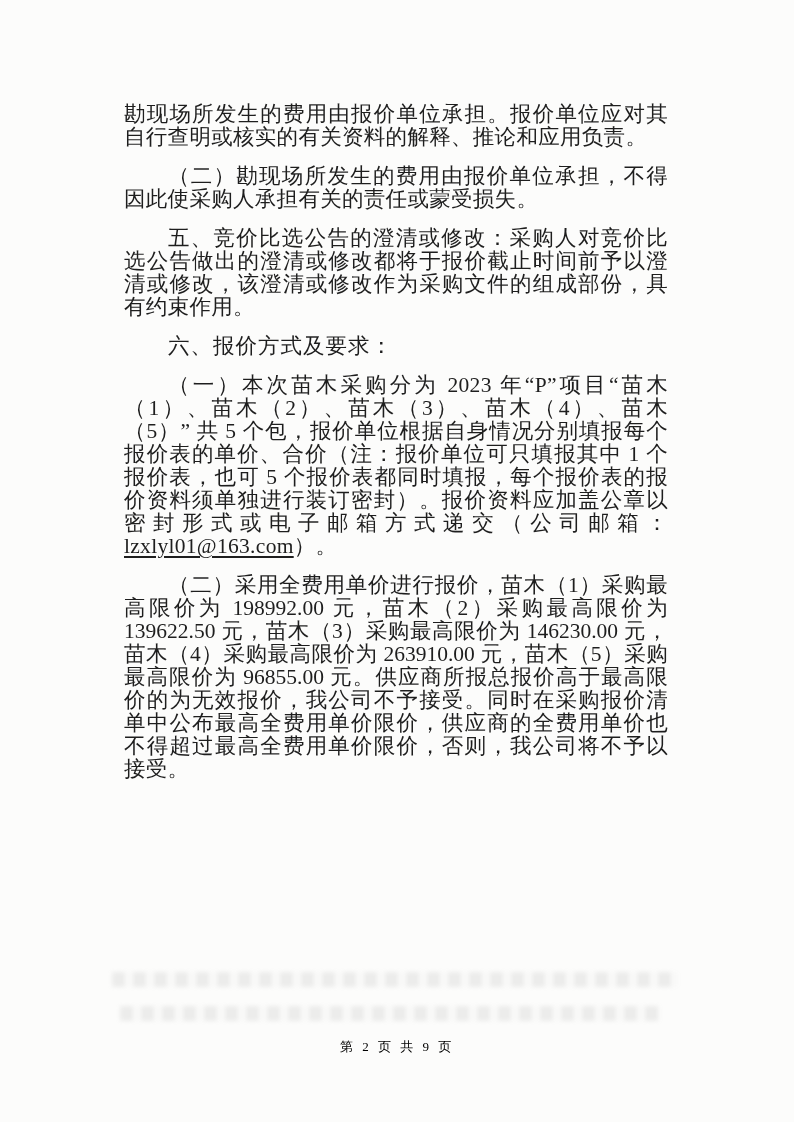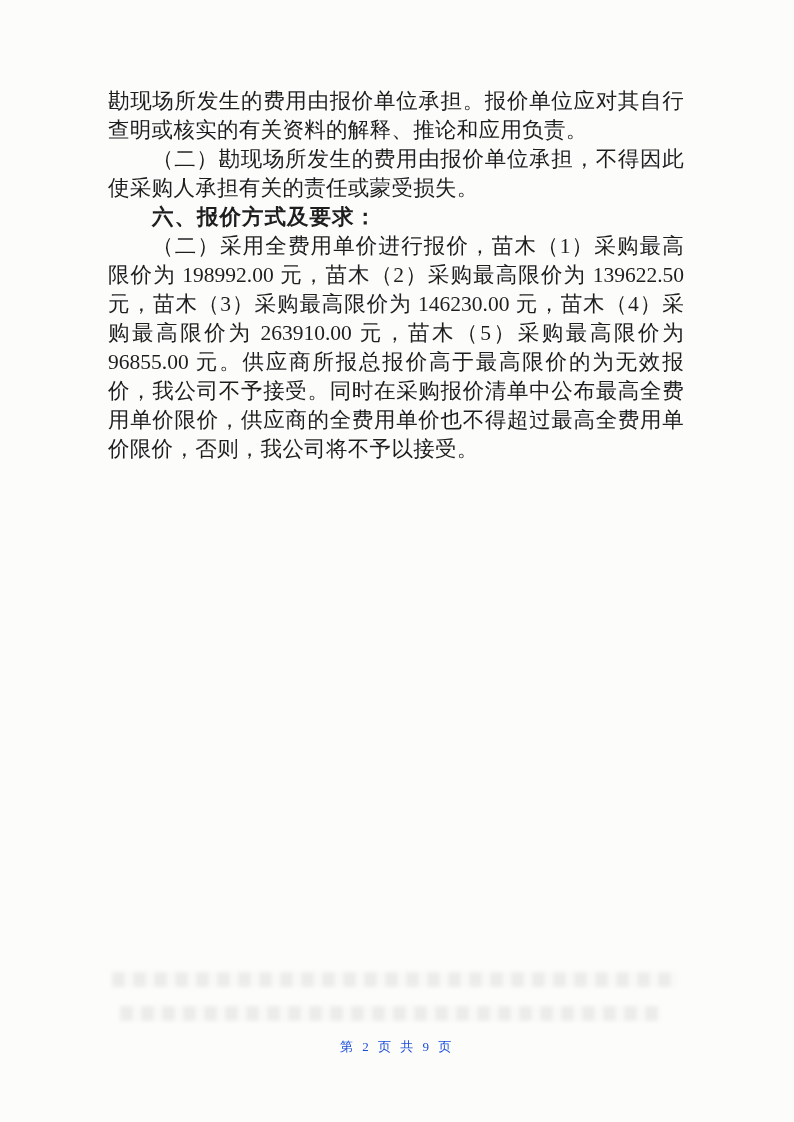--- a/index.html
+++ b/index.html
@@ -15,33 +15,33 @@
   }
 
   .page-body {
     position: absolute;
     left: 108px;
     top: 87px;
     width: 576px;
   }
 
   .para {
-    margin: 0;
+    margin: 16px;
     font-size: 21.5px;
-    line-height: 29px;
+    line-height: 23px;
     text-align: justify;
     text-justify: inter-ideograph;
     letter-spacing: 0.3px;
   }
 
   .para.indent { text-indent: 44px; }
 
   .section-heading {
     font-family: "Liberation Sans", "DejaVu Sans", sans-serif;
-    font-weight: 700;
+    font-weight: 400;
     letter-spacing: 1px;
   }
 
   .email-run {
     text-decoration: underline;
     text-underline-offset: 3px;
   }
 
   .price-run {
     font-weight: 400;
@@ -49,21 +49,21 @@
   }
 
   .page-footer {
     position: absolute;
     left: 0;
     top: 1038px;
     width: 100%;
     text-align: center;
     font-size: 13px;
     letter-spacing: 3px;
-    color: #1d4ed8;
+    color: #000000;
   }
 
   
   .scan-artifact {
     position: absolute;
     left: 112px;
     width: 566px;
     height: 15px;
     background: repeating-linear-gradient(90deg,
       rgba(125,125,125,0.12) 0 13px, rgba(125,125,125,0.02) 13px 21px);
@@ -77,23 +77,27 @@
 </head>
 <body>
 
 <div class="page">
   <div class="page-body">
 
     <p class="para">勘现场所发生的费用由报价单位承担。报价单位应对其自行查明或核实的有关资料的解释、推论和应用负责。</p>
 
     <p class="para indent">（二）勘现场所发生的费用由报价单位承担，不得因此使采购人承担有关的责任或蒙受损失。</p>
 
+    <p class="para indent">五、竞价比选公告的澄清或修改：采购人对竞价比选公告做出的澄清或修改都将于报价截止时间前予以澄清或修改，该澄清或修改作为采购文件的组成部份，具有约束作用。</p>
 
     <p class="para indent section-heading">六、报价方式及要求：</p>
 
+    <p class="para indent">
+      <span>（一）本次苗木采购分为 2023 年“P”项目“苗木（1）、苗木（2）、苗木（3）、苗木（4）、苗木（5）” 共 5 个包，报价单位根据自身情况分别填报每个报价表的单价、合价（注：报价单位可只填报其中 1 个报价表，也可 5 个报价表都同时填报，每个报价表的报价资料须单独进行装订密封）。报价资料应加盖公章以密封形式或电子邮箱方式递交（公司邮箱：</span><span class="email-run">lzxlyl01@163.com</span><span>）。</span>
+    </p>
 
     <p class="para indent">
       <span>（二）采用全费用单价进行报价，苗木（1）采购最高限价为 </span><span class="price-run">198992.00</span><span> 元，苗木（2）采购最高限价为 </span><span class="price-run">139622.50</span><span> 元，苗木（3）采购最高限价为 </span><span class="price-run">146230.00</span><span> 元，苗木（4）采购最高限价为 </span><span class="price-run">263910.00</span><span> 元，苗木（5）采购最高限价为 </span><span class="price-run">96855.00</span><span> 元。供应商所报总报价高于最高限价的为无效报价，我公司不予接受。同时在采购报价清单中公布最高全费用单价限价，供应商的全费用单价也不得超过最高全费用单价限价，否则，我公司将不予以接受。</span>
     </p>
 
   </div>
 
   <div class="scan-artifact row1"></div>
   <div class="scan-artifact row2"></div>
 

